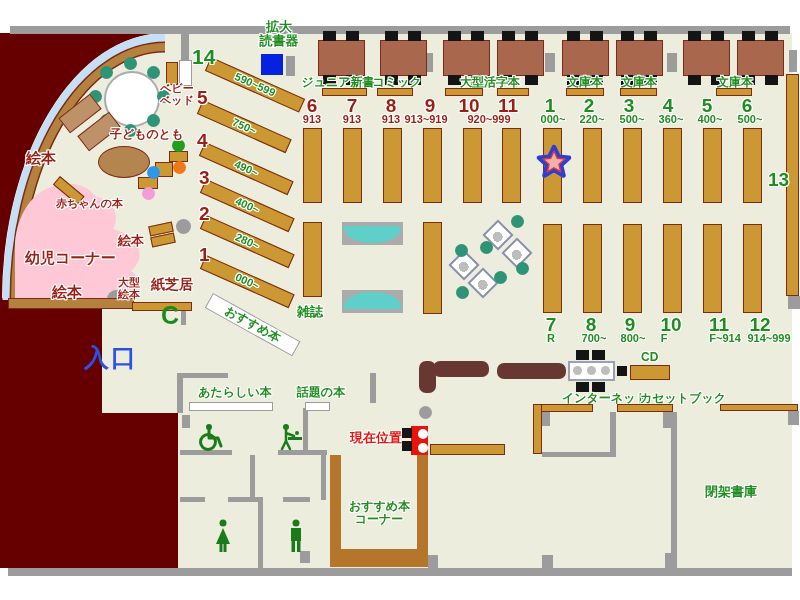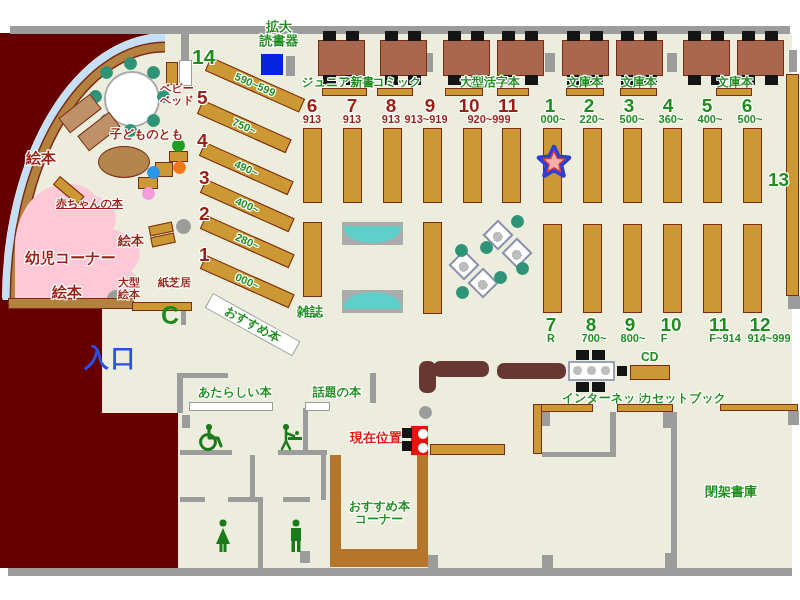--- a/index.html
+++ b/index.html
@@ -138,25 +138,25 @@
   <div class="t tm num" style="left:199px;top:245px;">1</div>
 
   <div class="wshelf" style="left:213px;top:293px;width:100px;height:17px;transform:rotate(29deg);transform-origin:0 0;display:flex;align-items:center;justify-content:center;">
     <span class="t tg" style="position:static;font-size:12px;">おすすめ本</span>
   </div>
 
   <div class="t tm" style="left:110px;top:128px;font-size:12px;">子どものとも</div>
   <div class="t tm" style="left:26px;top:150px;font-size:15px;">絵本</div>
   <div class="t tm" style="left:118px;top:234px;font-size:13px;">絵本</div>
   <div class="t tm" style="left:52px;top:284px;font-size:15px;">絵本</div>
-  <div class="t tm" style="left:56px;top:198px;font-size:11px;text-decoration:underline;">赤ちゃんの本</div>
+  <div class="t tm" style="left:56px;top:198px;font-size:11px;">赤ちゃんの本</div>
   <div class="t tm" style="left:25px;top:250px;font-size:15px;">幼児コーナー</div>
   <div class="t tm tc" style="left:158px;top:83px;font-size:11px;width:38px;"><span>ベビー</span><br><span>ベッド</span></div>
   <div class="t tm tc" style="left:115px;top:277px;font-size:11px;width:28px;"><span>大型</span><br><span>絵本</span></div>
-  <div class="t tm" style="left:158px;top:277px;font-size:11px;">紙芝居</div>
+  <div class="t tm" style="left:151px;top:277px;font-size:14px;">紙芝居</div>
   <div class="ab" style="left:161px;top:303px;color:#1B8B1B;font-weight:bold;font-size:25px;line-height:1;">C</div>
 
   <div class="t tg tc" style="left:252px;top:20px;font-size:13px;width:54px;"><span>拡大</span><br><span>読書器</span></div>
   <div class="ab" style="left:261px;top:54px;width:22px;height:21px;background:#0522E0;"></div>
   <div class="wall" style="left:286px;top:56px;width:9px;height:20px;"></div>
 
   <div class="tbl" style="left:318px;top:40px;width:47px;height:36px;"></div>
     <div class="chair" style="left:323px;top:31px;box-shadow:23px 0 0 #141414,0 44px 0 #141414,23px 44px 0 #141414;"></div>
   <div class="tbl" style="left:380px;top:40px;width:47px;height:36px;"></div>
     <div class="chair" style="left:385px;top:31px;box-shadow:23px 0 0 #141414,0 44px 0 #141414,23px 44px 0 #141414;"></div>
@@ -284,21 +284,21 @@
   <div class="t tg lbl tc" style="left:562px;top:392px;width:70px;">インターネット</div>
   <div class="t tg lbl tc" style="left:640px;top:392px;width:74px;">カセットブック</div>
   <div class="shelf" style="left:533px;top:404px;width:60px;height:8px;"></div>
   <div class="shelf" style="left:533px;top:404px;width:9px;height:50px;"></div>
   <div class="shelf" style="left:617px;top:404px;width:56px;height:8px;"></div>
   <div class="shelf" style="left:720px;top:404px;width:78px;height:7px;"></div>
 
   <div class="ab" style="left:84px;top:341px;color:#2B50E8;font-weight:bold;font-size:25px;letter-spacing:2px;">入口</div>
   <div class="t tg lbl tc" style="left:195px;top:386px;width:80px;">あたらしい本</div>
   <div class="wshelf" style="left:189px;top:402px;width:84px;height:9px;"></div>
-  <div class="t tg lbl tc" style="left:294px;top:386px;width:54px;margin-left:16px;">話題の本</div>
+  <div class="t tg lbl tc" style="left:294px;top:386px;width:54px;">話題の本</div>
   <div class="wshelf" style="left:305px;top:402px;width:25px;height:9px;"></div>
 
   <div class="t tr" style="left:350px;top:431px;font-size:13px;">現在位置</div>
   <div class="ab" style="left:411px;top:426px;width:17px;height:29px;background:#E8130C;"></div>
   <div class="dot" style="left:418px;top:429px;width:10px;height:10px;background:#fff;"></div>
   <div class="dot" style="left:418px;top:443px;width:10px;height:10px;background:#fff;"></div>
   <div class="ab" style="left:402px;top:428px;width:10px;height:10px;background:#141414;"></div>
   <div class="ab" style="left:402px;top:441px;width:10px;height:10px;background:#141414;"></div>
   <div class="shelf" style="left:430px;top:444px;width:75px;height:11px;"></div>
 

